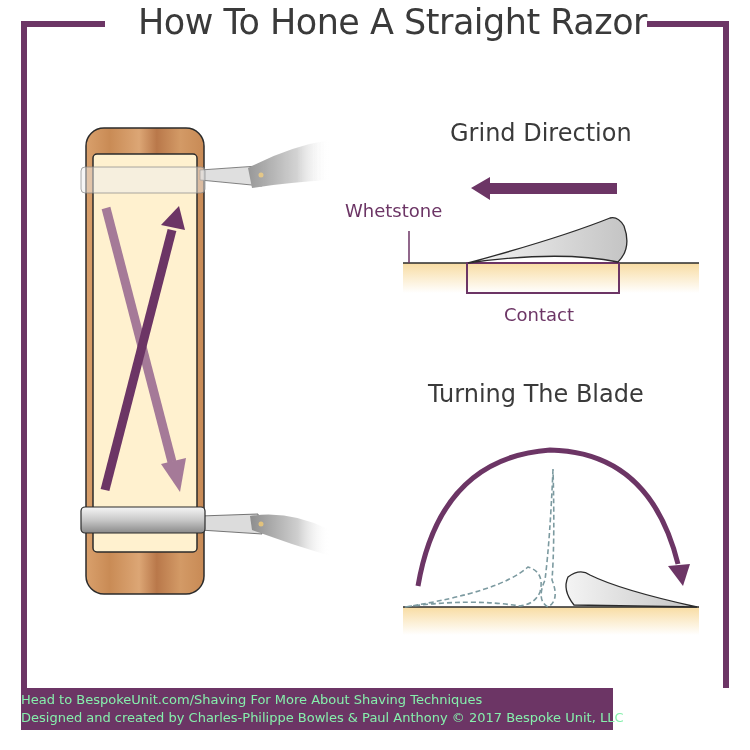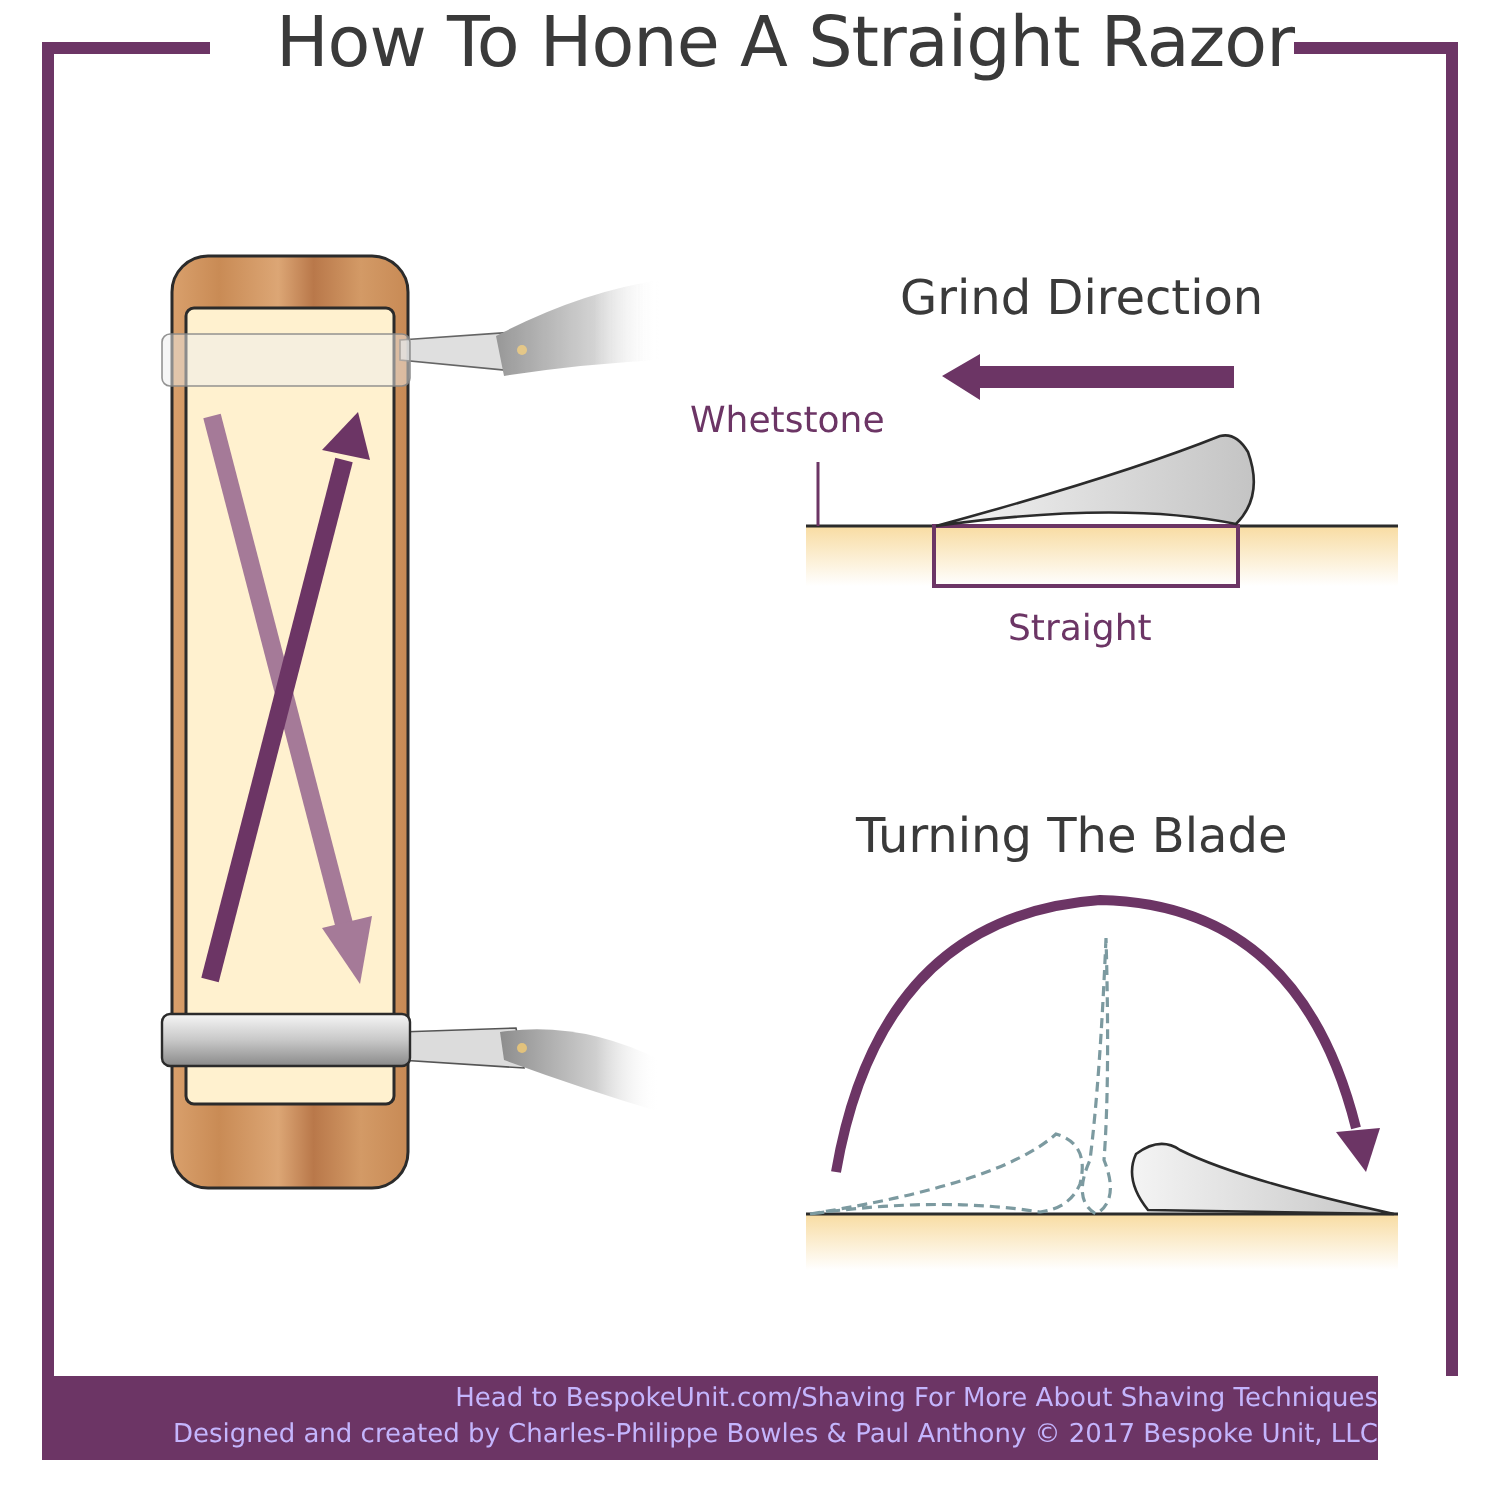--- a/index.html
+++ b/index.html
@@ -2,21 +2,21 @@
 <html><head>
 <meta charset="utf-8">
 <style>
   html, body { margin: 0; padding: 0; background: #ffffff; }
   body { width: 750px; height: 750px; position: relative; overflow: hidden; font-family: "Liberation Sans", sans-serif; }
   .frame-left { position: absolute; left: 21px; top: 21px; width: 6px; height: 667px; background: #6c3565; }
   .frame-right { position: absolute; left: 723px; top: 21px; width: 6px; height: 667px; background: #6c3565; }
   .frame-top-l { position: absolute; left: 21px; top: 21px; width: 84px; height: 6px; background: #6c3565; }
   .frame-top-r { position: absolute; left: 647px; top: 21px; width: 82px; height: 6px; background: #6c3565; }
   .title { position: absolute; left: 105px; top: 2px; width: 542px; text-align: right; font-size: 35px; color: #3a3a3a; font-family: "DejaVu Sans", sans-serif; letter-spacing: -0.5px; }
-  .footer { position: absolute; left: 21px; top: 688px; width: 668px; height: 42px; background: #6c3565; color: #c4b5fd; text-align: right; font-size: 13px; line-height: 18px; padding-top: 3px; box-sizing: border-box; font-family: "DejaVu Sans", sans-serif; }
+  .footer { position: absolute; left: 21px; top: 688px; width: 592px; height: 42px; background: #6c3565; color: #86efac; text-align: left; font-size: 13px; line-height: 18px; padding-top: 3px; box-sizing: border-box; font-family: "DejaVu Sans", sans-serif; }
   .footer div { white-space: nowrap; }
   svg.art { position: absolute; left: 0; top: 0; }
   .lbl { position: absolute; white-space: nowrap; font-family: "DejaVu Sans", sans-serif; }
   .h2 { font-size: 24px; color: #3a3a3a; }
   .p-lbl { font-size: 18px; color: #6c3565; text-align: right; }
 </style>
 </head>
 <body>
 
 <div class="frame-left"></div>
@@ -95,21 +95,21 @@
     <path d="M418,586 Q440,458 550,450 Q650,452 678,564" fill="none" stroke="#6c3565" stroke-width="5"></path>
     <polygon points="668,566 690,564 683,586" fill="#6c3565"></polygon>
 
     <path d="M405,607 Q500,592 528,567 Q545,572 540,592 Q535,604 520,606 Q470,598 405,607" fill="none" stroke="#7c9aa0" stroke-width="1.6" stroke-dasharray="5,3"></path>
     <path d="M553,469 Q550,540 545,580 Q536,600 548,607 Q560,600 552,580 Q555,540 553,469" fill="none" stroke="#7c9aa0" stroke-width="1.6" stroke-dasharray="5,3"></path>
 
     <path d="M574,605 Q562,590 568,577 Q580,568 590,575 Q620,590 697,607 Z" fill="url(#bladeG)" stroke="#2b2b2b" stroke-width="1.3"></path>
   </g>
 </svg>
 
-<div class="lbl h2" style="left:450px; top:119px;margin-top:16px;">Grind Direction</div>
+<div class="lbl h2" style="left:450px; top:119px;">Grind Direction</div>
 <div class="lbl p-lbl" style="left:345px; top:200px;">Whetstone</div>
-<div class="lbl p-lbl" style="left:504px; top:304px;">Straight</div>
-<div class="lbl h2" style="left:428px; top:380px;margin-top:24px;">Turning The Blade</div>
+<div class="lbl p-lbl" style="left:504px; top:304px;">Contact</div>
+<div class="lbl h2" style="left:428px; top:380px;">Turning The Blade</div>
 
 <div class="footer">
   <div>Head to BespokeUnit.com/Shaving For More About Shaving Techniques</div>
   <div>Designed and created by Charles-Philippe Bowles &amp; Paul Anthony © 2017 Bespoke Unit, LLC</div>
 </div>
 
 </body></html>

